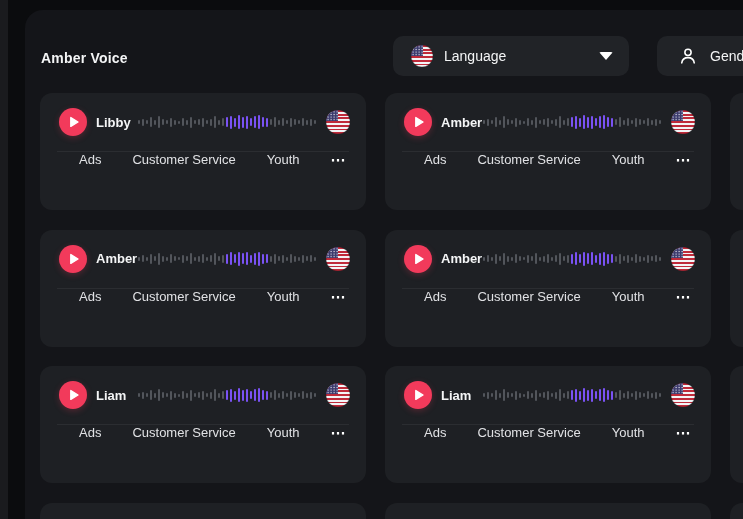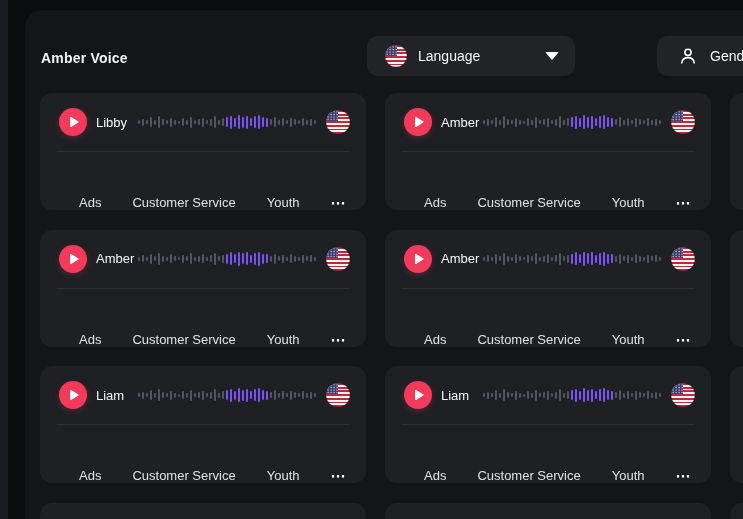--- a/index.html
+++ b/index.html
@@ -22,21 +22,21 @@
   .page-title{
     position:absolute; left:16px; top:40px;
     font-size:14px; font-weight:bold; color:var(--text-primary,#f4f5f6);
     letter-spacing:.2px;
   }
   .control{
     position:absolute; top:26px; height:40px;
     background:var(--control-bg,#212327); border-radius:10px;
     display:flex; align-items:center; cursor:pointer;
   }
-  .control-language{ left:342px; width:208px; padding:0 16px 0 18px;text-align:right; }
+  .control-language{ left:368px; width:236px; padding:0 16px 0 18px;text-align:right; }
   .control-gender{ left:632px; width:170px; padding:0 16px 0 20px; }
   .control-label{ margin-left:11px; font-size:14px; color:var(--text-primary,#f2f3f5); white-space:nowrap; }
   .chevron-down{
     margin-left:auto; width:0; height:0;
     border-left:7px solid transparent; border-right:7px solid transparent;
     border-top:8px solid #ffffff; border-radius:2px;
   }
   
   .flag{
     position:relative; width:24px; height:24px; border-radius:50%; overflow:hidden; flex:0 0 auto;
@@ -69,36 +69,36 @@
   }
   .play-button{
     width:28px; height:28px; border-radius:50%; flex:0 0 auto;
     background:var(--play-button,#f23a5b);
     display:flex; align-items:center; justify-content:center; cursor:pointer;
     box-shadow:0 2px 6px rgba(242,58,91,.25);
   }
   .play-button svg{ display:block; margin-left:2px; }
   .voice-name{
     margin-left:9px; width:42px; flex:0 0 auto;
-    font-size:13px; font-weight:normal; color:var(--text-primary,#fafbfc);
+    font-size:13px; font-weight:bold; color:var(--text-primary,#fafbfc);
     white-space:nowrap;
   }
   .waveform{
     width:178px; height:16px; flex:0 0 auto;
     display:flex; align-items:center; gap:2px;
   }
   .waveform .bar{
     width:2px; border-radius:1px; flex:0 0 auto;
     background:var(--wave-bar,#52555b);
   }
   .waveform .bar.active{ background:var(--wave-active,#7a52f4); }
   .card-top .flag{ margin-left:auto; }
   .card-divider{ border-top:1px solid var(--divider,#2b2d31); margin:0 17px; }
   .card-tags{
-    height:58px; display:flex; align-items:flex-end;
+    height:58px; display:flex; align-items:flex-start;
     padding-left:39px; gap:31px;
   }
   .tag{ font-size:13px; color:var(--text-secondary,#e0e1e4); white-space:nowrap; }
   .more-options{
     color:#ffffff; font-size:15px; font-weight:bold; letter-spacing:1px;
     cursor:pointer; line-height:1;
   }
   .voice-card.placeholder{ background:var(--card-bg,#1e2024); }
 </style>
 </head>

